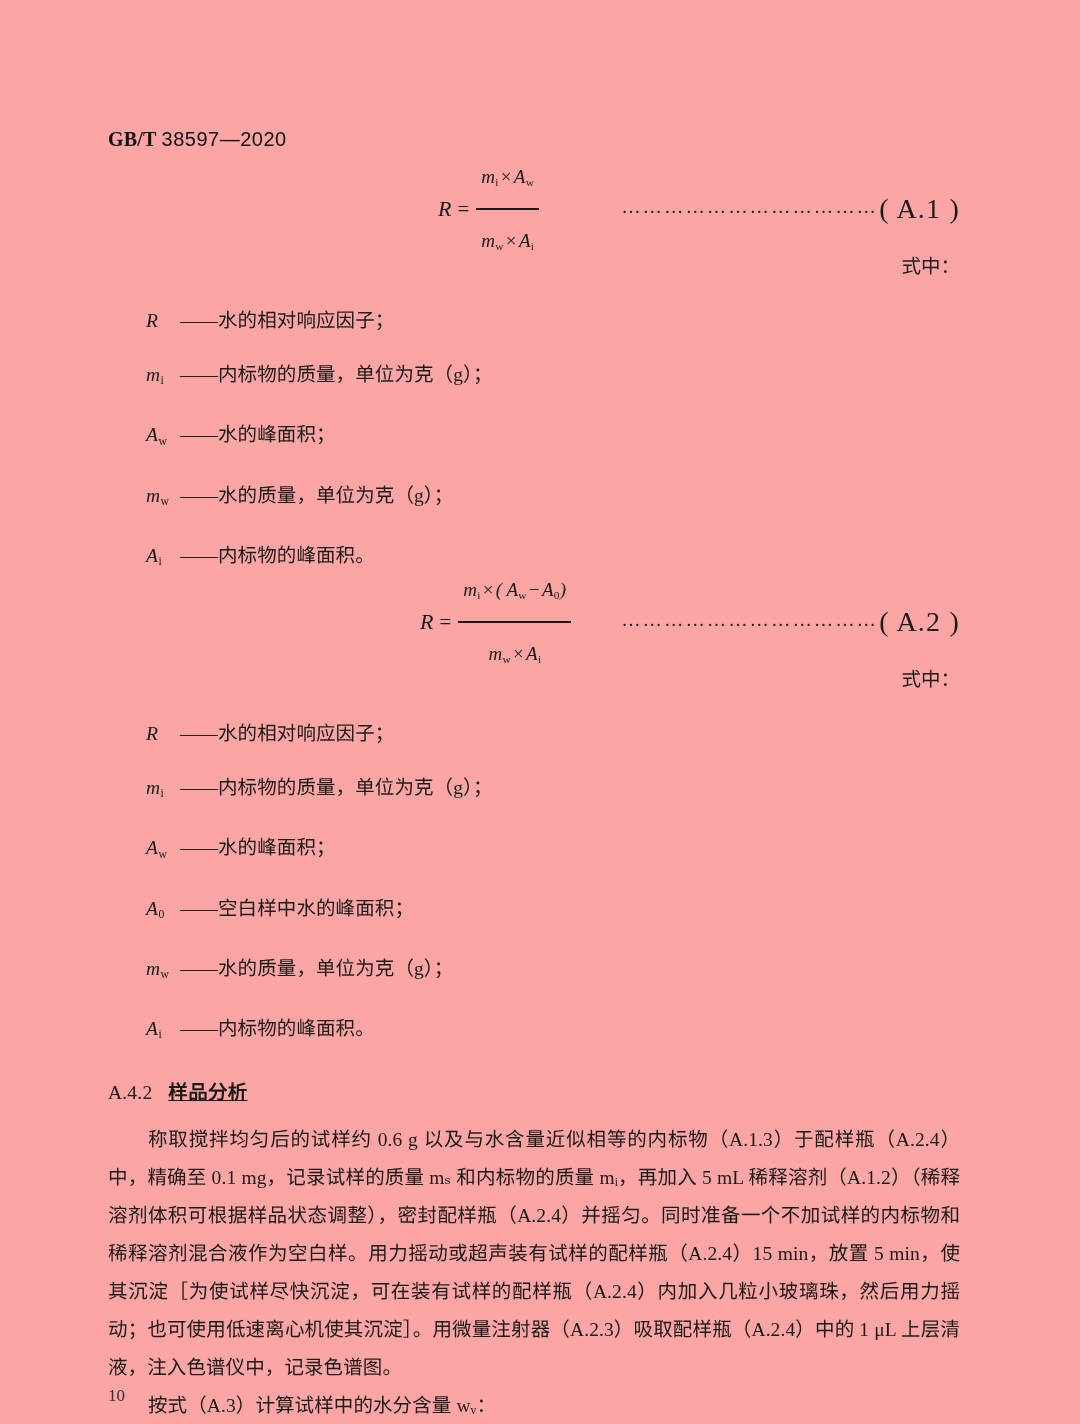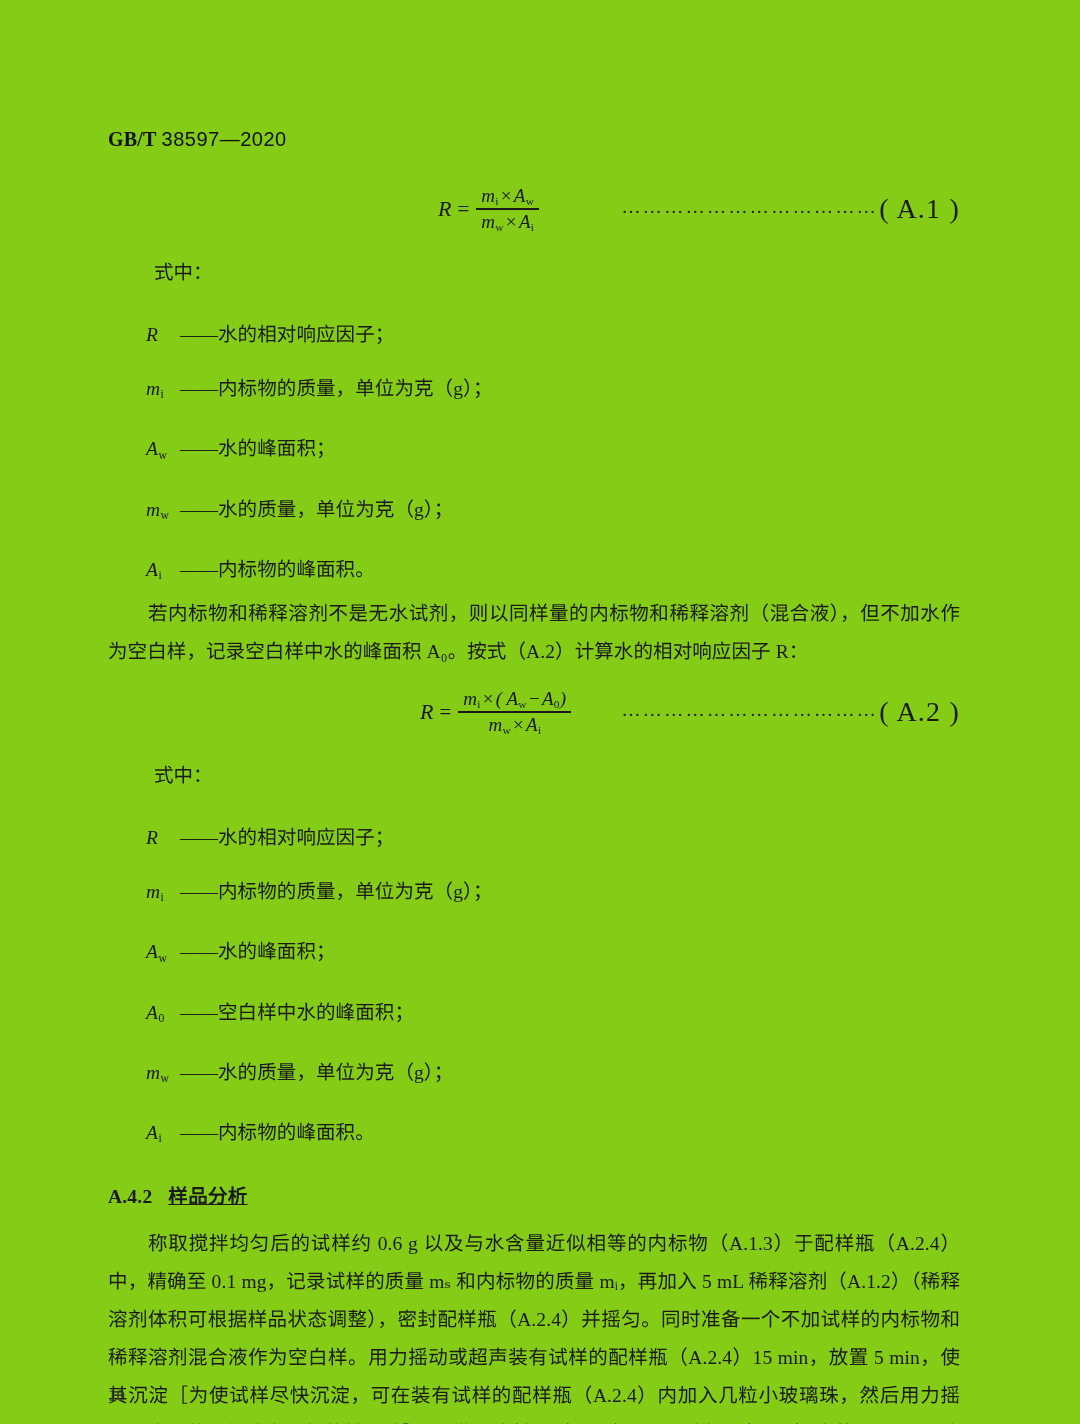--- a/index.html
+++ b/index.html
@@ -11,21 +11,21 @@
     width: 1080px;
     height: 1424px;
     position: relative;
     font-family: "Liberation Serif", "DejaVu Serif", serif;
     color: #1a1a1a;
     overflow: hidden;
   }
   .page {
     position: absolute;
     inset: 0;
-    background: #84cc16;
+    background: #fca5a5;
   }
 
   
   .running-header {
     position: absolute;
     left: 108px;
     top: 128px;
     font-size: 20px;
     letter-spacing: 0.2px;
     color: #111;
@@ -89,20 +89,21 @@
   .eq-eq {
     font-size: 21px;
     margin: 0 5px 0 2px;
   }
   .frac {
     display: inline-flex;
     flex-direction: column;
     align-items: center;
     vertical-align: middle;
     margin: 0 2px;
+    gap: 19px;
   }
   .frac .num, .frac .den {
     font-family: "Liberation Serif", serif;
     font-style: italic;
     font-size: 19px;
     padding: 1px 5px;
     white-space: nowrap;
     letter-spacing: 0.3px;
   }
   .frac .num sub, .frac .den sub {
@@ -137,24 +138,25 @@
   }
   .eq-num {
     font-family: "Liberation Serif", serif;
     font-size: 28px;
     letter-spacing: 1.2px;
     padding-left: 1px;
   }
 
   
   .where-label {
-    margin: 8px;
+    margin: 0;
     font-size: 19.5px;
     line-height: 38px;
     text-indent: 38px;
+    text-align: right;
   }
   ul.deflist {
     list-style: none;
     margin: 0;
     padding: 0;
   }
   ul.deflist li {
     display: flex;
     align-items: baseline;
     font-size: 19.5px;
@@ -183,21 +185,21 @@
   
   h3.section-heading {
     margin: 22px 0 16px 0;
     font-size: 19.5px;
     font-weight: bold;
     font-family: "Liberation Sans", sans-serif;
     letter-spacing: 0.3px;
   }
   h3.section-heading .sec-num {
     font-family: "Liberation Serif", serif;
-    font-weight: bold;
+    font-weight: normal;
     letter-spacing: 0.2px;
   }
   h3.section-heading .sec-title {
     margin-left: 16px;
     font-family: "Liberation Sans", sans-serif;
     font-weight: bold;
     text-decoration: underline;
   }
 
   
@@ -260,21 +262,20 @@
         <span class="def-dash">——</span>
         <span class="def-text">水的质量，单位为克（g）；</span>
       </li>
       <li>
         <span class="def-sym">A<sub>i</sub></span>
         <span class="def-dash">——</span>
         <span class="def-text">内标物的峰面积。</span>
       </li>
     </ul>
 
-    <p class="body-text indent2">若内标物和稀释溶剂不是无水试剂，则以同样量的内标物和稀释溶剂（混合液），但不加水作为空白样，记录空白样中水的峰面积 A₀。按式（A.2）计算水的相对响应因子 R：</p>
 
     <div class="equation-row">
       <div class="eq-body eq-a2-pos">
         <span class="eq-lhs">R</span>
         <span class="eq-eq">=</span>
         <span class="frac">
           <span class="num">m<sub>i</sub><span class="op">×</span>(<span class="op"></span>A<sub>w</sub><span class="op">−</span>A<sub>0</sub>)</span>
           <span class="bar"></span>
           <span class="den">m<sub>w</sub><span class="op">×</span>A<sub>i</sub></span>
         </span>

